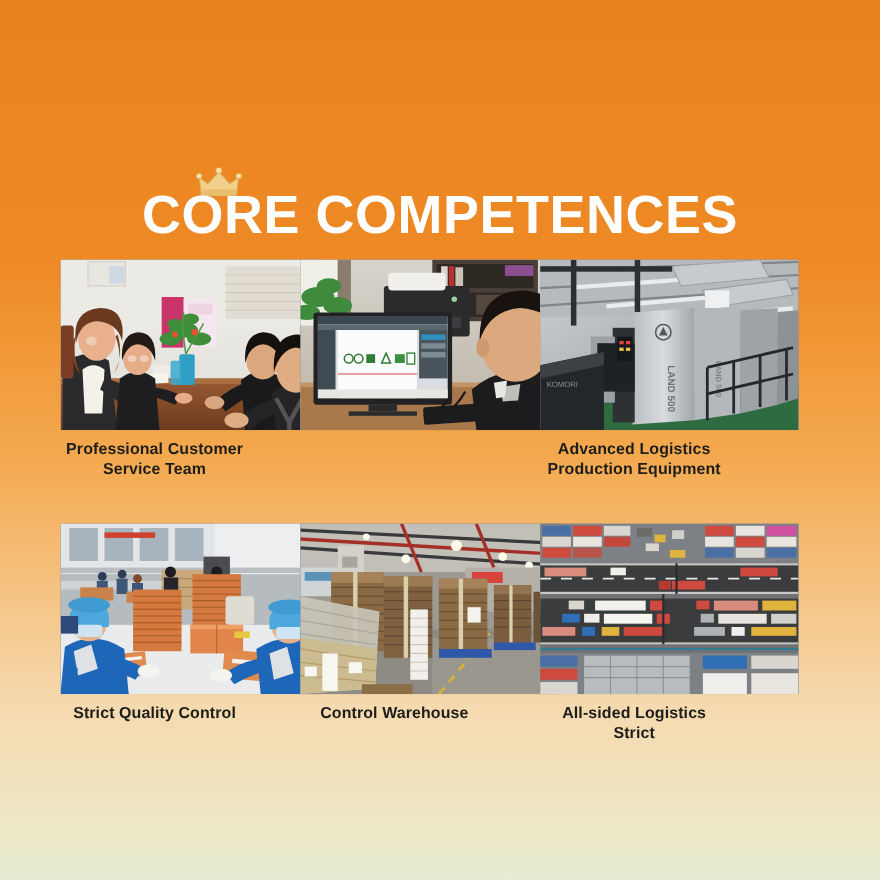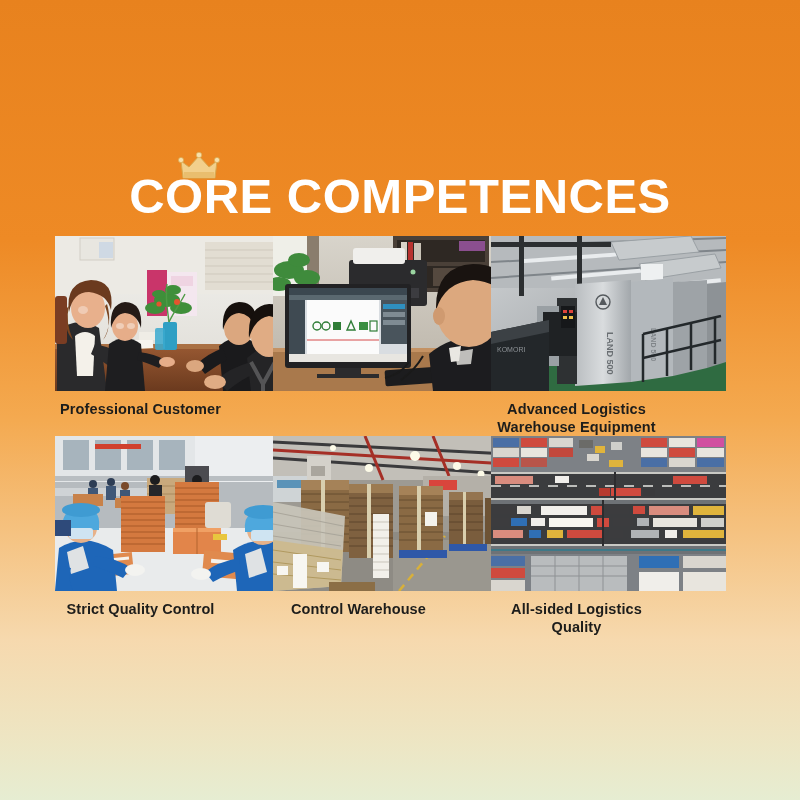--- a/index.html
+++ b/index.html
@@ -43,21 +43,21 @@
     white-space:nowrap;
   }
 
   
   .grid{
     position:absolute;
     top:236px; left:28px;
     width:744px;
   }
   .row{ display:flex; gap:20px; }
-  .row + .row{ }
+  .row + .row{ margin-top:40px; }
   .cell{ width:198px;padding-left:27px; }
 
   .thumb{
     width:235px; height:155px;
     overflow:hidden;
     position:relative;
     background:#8d8d8d;
     box-shadow:0 0 0 0 rgba(0,0,0,0);
   }
   .thumb svg{ display:block; width:100%; height:100%; }
@@ -186,20 +186,21 @@
           <rect x="222" y="60" width="13" height="40" rx="3" fill="#55331e" opacity="0.6"></rect>
 
           <g opacity="0.22" fill="none" stroke="#ffffff" stroke-width="4">
             <path d="M196 126 L208 148 L220 126"></path>
               <path d="M208 148 L208 155"></path>
           </g>
         </svg>
       </div>
       <div class="caption">
         <span>Professional Customer</span>
+        <span class="l2">Service Team</span>
       </div>
     </div>
 
     <div class="cell">
       <div class="thumb">
         <svg viewBox="0 0 235 155" preserveAspectRatio="none">
           <defs>
             <linearGradient id="r_bg" x1="0" y1="0" x2="0" y2="1">
               <stop offset="0" stop-color="#d8d4cb"></stop>
                 <stop offset="1" stop-color="#b9b2a6"></stop>
@@ -352,21 +353,21 @@
             <path d="M176 92 L176 140"></path>
               <path d="M200 86 L200 134"></path>
               <path d="M224 81 L224 128"></path>
             <path d="M152 122 L230 104"></path>
           </g>
           <text x="6" y="116" fill="#8d9296" font-size="7" font-family="Liberation Sans, sans-serif">KOMORI</text>
         </svg>
       </div>
       <div class="caption">
         <span>Advanced Logistics</span>
-        <span class="l2">Warehouse Equipment</span>
+        <span class="l2">Production Equipment</span>
       </div>
     </div>
   </div>
 
   <div class="row">
 
     <div class="cell">
       <div class="thumb">
         <svg viewBox="0 0 235 155" preserveAspectRatio="none">
           <rect width="235" height="155" fill="#cfd3d6"></rect>
@@ -722,18 +723,18 @@
           <rect x="0" y="120" width="34" height="10" fill="#4a6fa5"></rect>
           <rect x="0" y="132" width="34" height="10" fill="#cf4a3e"></rect>
           <rect x="0" y="144" width="34" height="11" fill="#d9d6cf"></rect>
           <rect x="148" y="120" width="40" height="12" fill="#2f6fb5"></rect>
           <rect x="192" y="120" width="43" height="12" fill="#d9d6cf"></rect>
           <rect x="148" y="136" width="40" height="19" fill="#f0eeea"></rect>
           <rect x="192" y="136" width="43" height="19" fill="#e8e5de"></rect>
         </svg>
       </div>
       <div class="caption">
-        <span>All-sided Logistics Quality</span>
+        <span>All-sided Logistics Strict</span>
         <span class="l2"></span>
       </div>
     </div>
   </div>
 </div>
 
 </body></html>

